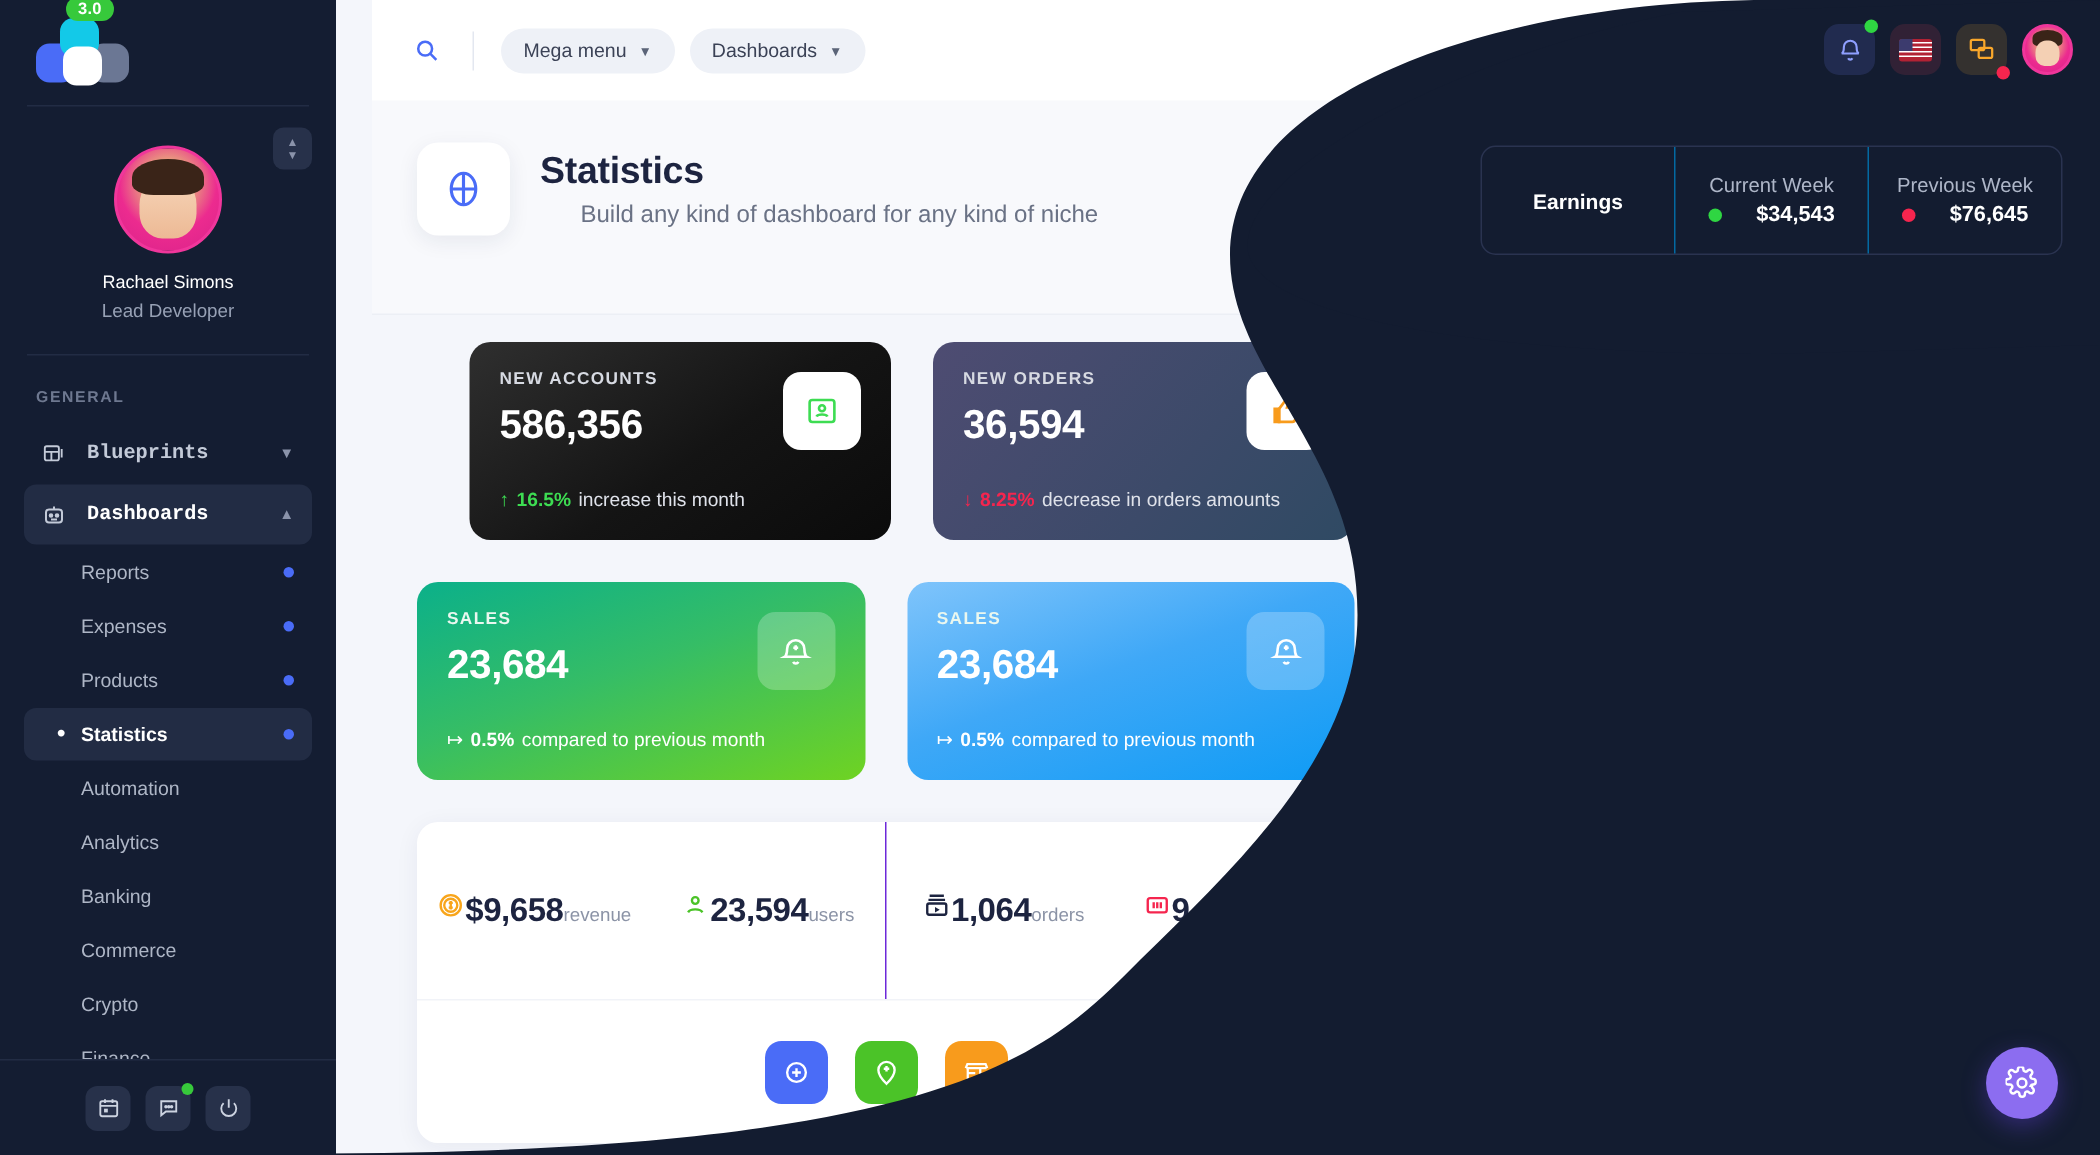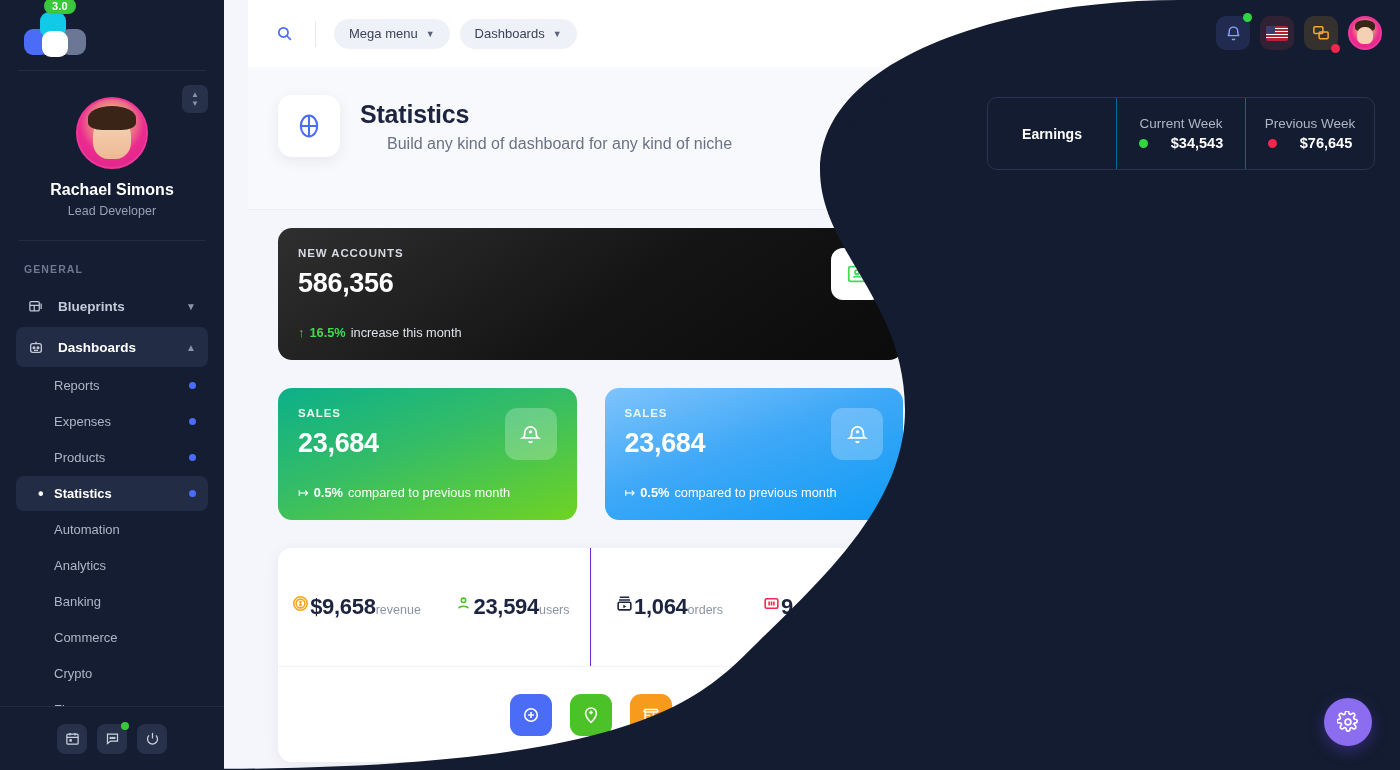--- a/index.html
+++ b/index.html
@@ -39,38 +39,38 @@
   }
   .avatar-lg::after {
     content:''; position:absolute; left:22%; top:26%; width:56%; height:62%;
     border-radius: 46% 46% 40% 40%;
     background: linear-gradient(#f6d5b8, #edb995);
   }
   .avatar-lg::before {
     content:''; position:absolute; left:14%; top:10%; width:72%; height:36%;
     border-radius: 50% 50% 30% 30%; background:#3a2418; z-index:2;
   }
-  .prof-name { color: #fff; font-size: 16px; font-weight: bold; margin-bottom: 5px; }
+  .prof-name { color: #fff; font-size: 12px; font-weight: normal; margin-bottom: 5px; }
   .prof-role { color: #97a1b5; font-size: 12.5px; }
   .prof-toggle {
     position: absolute; right: 16px; top: 14px; width: 26px; height: 28px;
     background: #27314a; border-radius: 7px; display: flex; flex-direction: column;
     align-items: center; justify-content: center; gap: 2px; color: #8a93aa;
   }
   .prof-toggle span { font-size: 8px; line-height: 7px; }
 
   .nav-scroll { flex: 1; overflow: hidden; padding-top: 16px; position: relative; }
   .nav-label { color: #6e7890; font-size: 10.5px; letter-spacing: 1.1px; padding: 6px 0 10px 24px; font-weight: 600; }
   .nav-item {
     display: flex; align-items: center; height: 40px; margin: 1px 16px; padding: 0 12px;
     border-radius: 8px; color: #c3cad8; font-size: 13.5px; font-weight: bold;
   }
   .nav-item.active { background: #222c44; color: #fff; }
   .nav-ic { width: 22px; display: flex; align-items: center; color: #c3cad8; }
-  .nav-txt { flex: 1; padding-left: 8px; }
+  .nav-txt { flex: 1; padding-left: 8px; font-family: Liberation Mono, monospace; }
   .chev { font-size: 10px; color: #8a93aa; }
   .sub-item {
     display: flex; align-items: center; height: 35px; margin: 1px 16px; padding: 0 12px 0 38px;
     border-radius: 8px; color: #aeb6c6; font-size: 13px;
   }
   .sub-item.sel { background: #222c44; color: #fff; font-weight: bold; padding-left: 22px; }
   .bullet-w { width: 16px; color:#fff; font-size: 16px; line-height: 0; }
   .sub-txt { flex: 1; }
   .dot-blue { width: 7px; height: 7px; border-radius: 50%; background: #4a6cf7; }
 
@@ -139,21 +139,21 @@
   .ea-lbl-main { color:#fff; font-size:14px; font-weight:bold; }
   .ea-lbl { color:#aeb6c8; font-size:13.5px; margin-bottom:4px; }
   .ea-val { color:#fff; font-size:14.5px; font-weight:bold; display:flex; align-items:center; gap:23px; }
   .ea-d { width:9px; height:9px; border-radius:50%; }
 
   
   #main { position:absolute; left:248px; top:210px; width:1152px; height:560px; z-index: 20; }
   .mcol-left { position:absolute; left:30px; top:18px; width:625px; }
   .cards2 { display:flex; gap:28px; }
   .statcard { flex:1; height:132px; border-radius:14px; padding:19px 20px 0; position:relative; color:#fff; overflow:hidden; }
-  .sc-black { background: linear-gradient(145deg,#2f2f2f 0%,#141414 55%,#0b0b0b 100%); }
+  .sc-black { background: linear-gradient(145deg,#2f2f2f 0%,#141414 55%,#0b0b0b 100%); margin-left: 35px; }
   .sc-slate { background: linear-gradient(130deg,#4e4c72 0%,#3c4a69 60%,#2f4a63 100%); }
   .sc-green { background: linear-gradient(160deg,#0bb08a 0%,#35bd66 45%,#6fd322 100%); }
   .sc-blue  { background: linear-gradient(160deg,#7fc4fb 0%,#3fa8f7 45%,#0e9bf5 100%); }
   .sc-label { font-size:11.5px; letter-spacing:.9px; color:#d7dae2; font-weight:600; }
   .sc-green .sc-label, .sc-blue .sc-label { color:#eaf7ef; }
   .sc-value { font-size:27px; font-weight:bold; margin-top:9px; letter-spacing:-.3px; }
   .sc-foot { position:absolute; left:20px; bottom:20px; font-size:12.8px; color:#dfe2ea; display:flex; align-items:center; gap:5px; }
   .sc-green .sc-foot, .sc-blue .sc-foot { color:#fff; }
   .sc-delta { font-weight:bold; }
   .sc-ico {
@@ -455,20 +455,35 @@
               <path d="M8 16c1-2 7-2 8 0"></path>
             </svg>
           </div>
           <div class="sc-foot">
             <span style="color:#3ddc52">↑</span>
             <span class="sc-delta" style="color:#3ddc52">16.5%</span>
             <span>increase this month</span>
           </div>
         </div>
 
+        <div class="statcard sc-slate">
+          <div class="sc-label">NEW ORDERS</div>
+          <div class="sc-value">36,594</div>
+          <div class="sc-ico">
+            <svg width="23" height="23" viewBox="0 0 24 24" fill="none" stroke="#f89b1c" stroke-width="1.9">
+              <path d="M7 10v9H4v-9z" fill="#f89b1c"></path>
+              <path d="M7 10l4.5-6c1.6 0 2.2 1.2 1.8 2.6L12.6 9H18c1.2 0 2 1 1.7 2.2l-1.4 6c-.2 1-1 1.8-2 1.8H7z"></path>
+            </svg>
+          </div>
+          <div class="sc-foot">
+            <span style="color:#f5254e">↓</span>
+            <span class="sc-delta" style="color:#f5254e">8.25%</span>
+            <span>decrease in orders amounts</span>
+          </div>
+        </div>
       </div>
 
       <div class="cards2 row2">
         <div class="statcard sc-green">
           <div class="sc-label">SALES</div>
           <div class="sc-value">23,684</div>
           <div class="sc-ico translucent">
             <svg width="23" height="23" viewBox="0 0 24 24" fill="none" stroke="#fff" stroke-width="1.8">
               <path d="M6 10a6 6 0 1 1 12 0c0 4.5 1.8 5.5 1.8 5.5H4.2S6 14.5 6 10z"></path>
               <path d="M10.2 19a2 2 0 0 0 3.6 0"></path>

